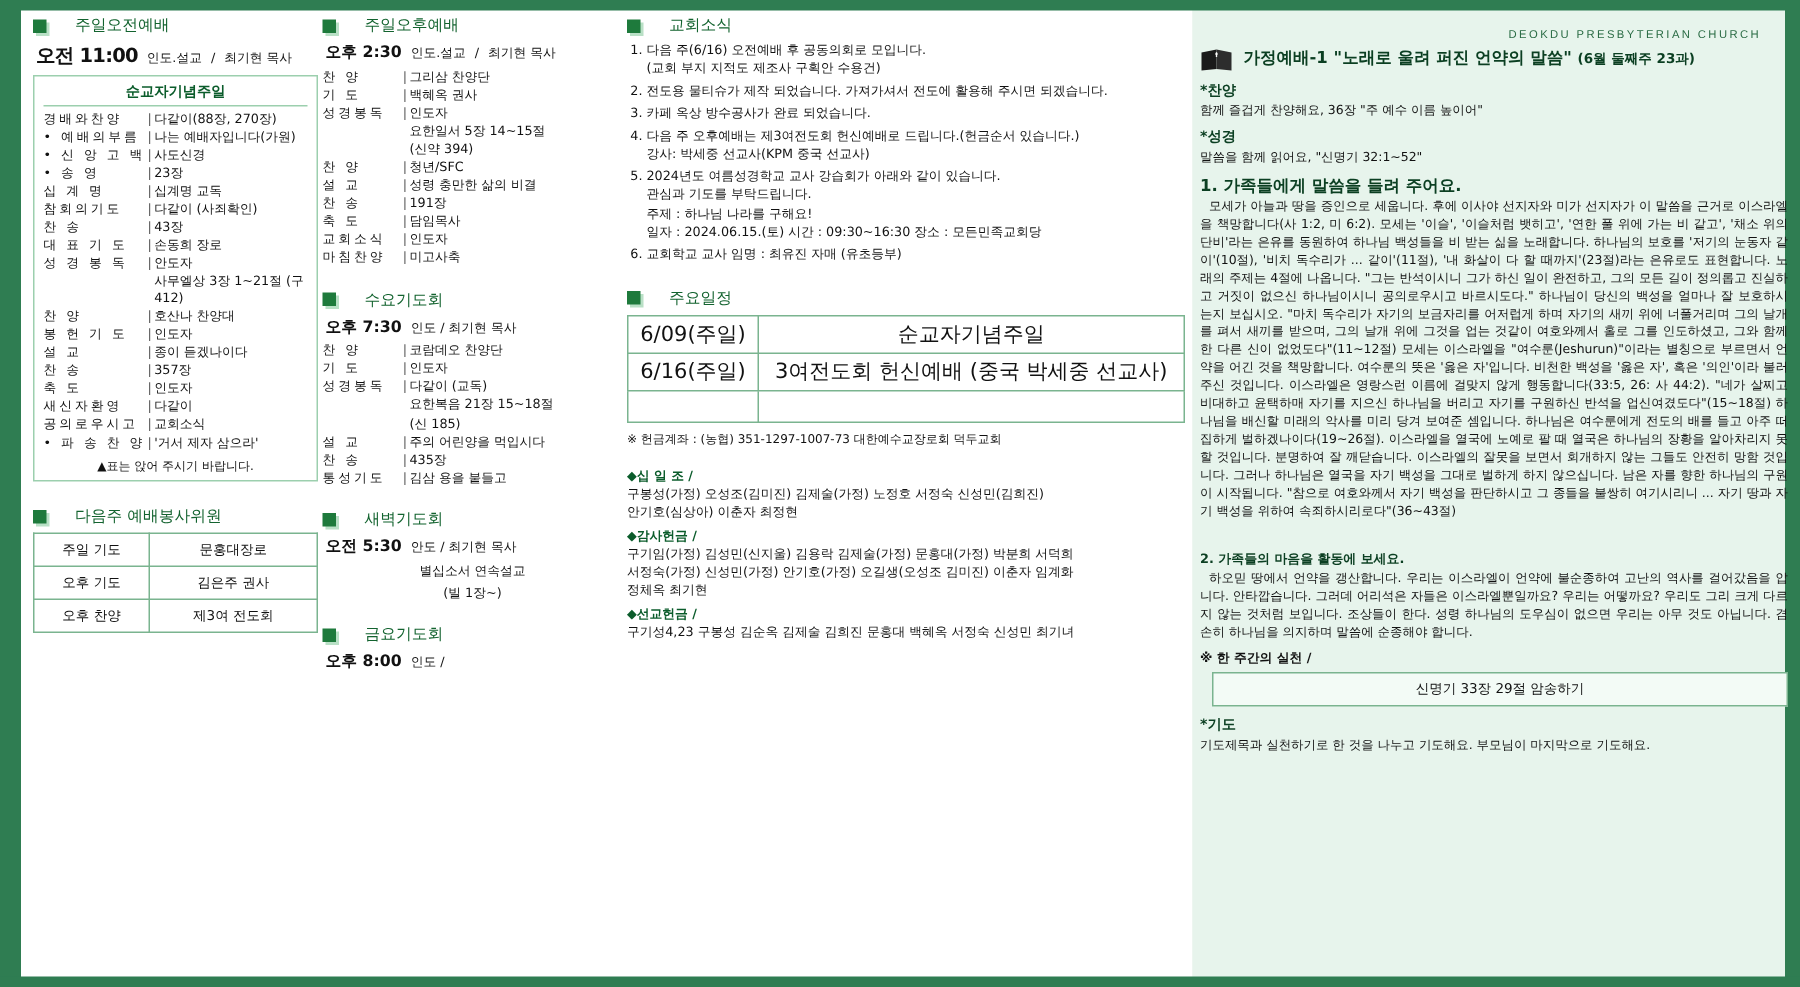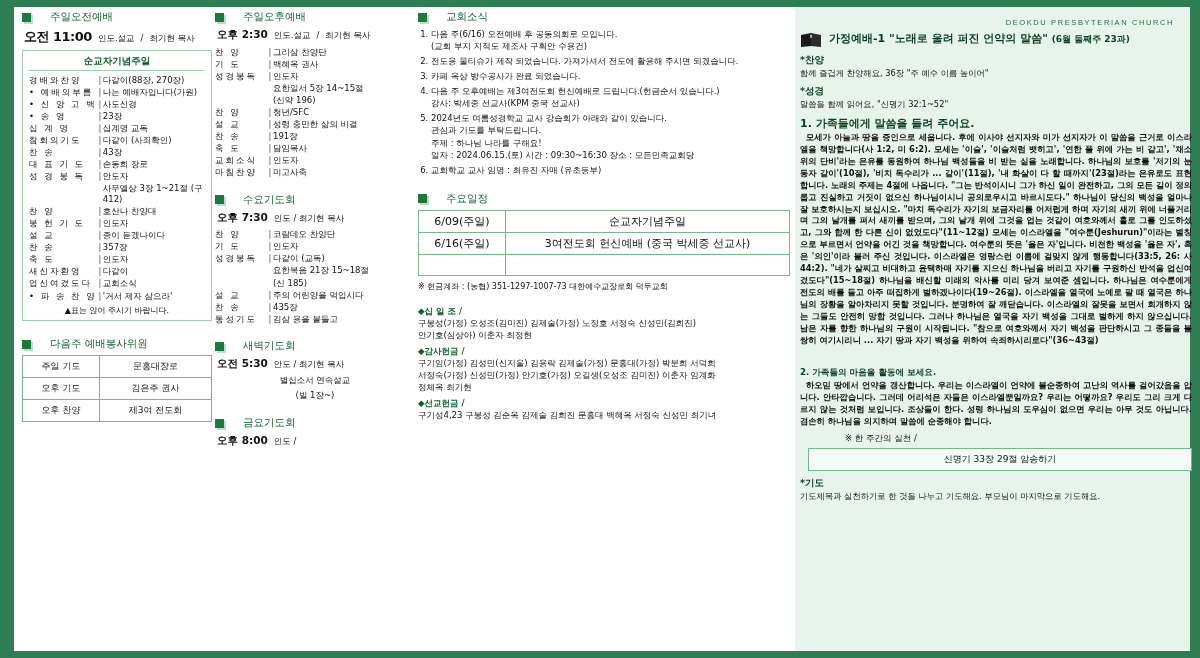--- a/index.html
+++ b/index.html
@@ -55,21 +55,21 @@
   table.order td.l{width:52px;white-space:nowrap;letter-spacing:2px;}
   table.order td.sep{width:6px;text-align:center;color:#555;}
   table.order td.r{letter-spacing:0px;}
   .note{font-size:8px;margin-top:3px;}
   .note.center{text-align:center;}
 
   ol.news{margin:0;padding-left:13px;font-size:8.5px;line-height:1.45;}
   ol.news>li{margin-bottom:2.5px;}
   ol.news .sub{display:block;margin-left:0px;}
 
-  .sched-table{width:100%;border-collapse:collapse;font-size:11px;margin-top:2px;}
+  .sched-table{width:100%;border-collapse:collapse;font-size:14px;margin-top:2px;}
   .sched-table td{border:1px solid #7ab48f;padding:3px 4px;text-align:center;}
   .sched-table td.date{width:78px;}
   .sched-table td.blank{height:14px;}
 
   .offering{font-size:8px;margin-top:5px;}
   .gift .grp{margin-bottom:4px;}
   .gift .grp-title{font-weight:bold;color:#0b5c2b;}
 
   table.duty{width:100%;border-collapse:collapse;font-size:9px;}
   table.duty td{border:1px solid #7ab48f;padding:4px 2px;text-align:center;}
@@ -81,26 +81,26 @@
     position:absolute;right:18px;top:10px;font-size:7.5px;letter-spacing:1.6px;
     color:#2a6b44;font-family:Liberation Sans, sans-serif;
   }
   .fam-head{display:flex;align-items:flex-start;gap:7px;margin:24px 0 6px 0;}
   .bible-icon{width:22px;height:16px;flex:none;position:relative;}
   .fam-title{font-size:11px;font-weight:bold;color:#0b3f22;line-height:1.3;}
   .fam-title .q{font-weight:bold;}
   .r-sect{margin-bottom:5px;}
   .r-h{font-size:9.5px;font-weight:bold;color:#0b3f22;}
   .r-p{font-size:8.3px;line-height:1.44;text-align:justify;margin:1px 0 0 0;}
-  .r-p.indent{text-indent:6px;font-weight:bold;}
+  .r-p.indent{text-indent:6px;}
   .practice-box{
     border:1px solid #7ab48f;background:#f3fbf6;padding:4px 22px;text-align:center;
     font-size:9px;margin:3px 0 6px 8px;
   }
-  .r-hr{font-size:8.5px;font-weight:normal;margin-top:4px;margin-left:45px;}
+  .r-hr{font-size:8.5px;font-weight:bold;margin-top:4px;}
 </style>
 </head>
 <body>
 
 <div class="page">
 
   <div class="leftwrap"></div>
   <div class="rightwrap"></div>
   <div class="edgeT"></div>
   <div class="edgeL"></div>
@@ -198,21 +198,21 @@
                 <td class="l">축         도</td>
                 <td class="sep">|</td>
                 <td class="r">인도자</td>
               </tr>
               <tr>
                 <td class="l">새신자환영</td>
                 <td class="sep">|</td>
                 <td class="r">다같이</td>
               </tr>
               <tr>
-                <td class="l">업신여겼도다</td>
+                <td class="l">공의로우시고</td>
                 <td class="sep">|</td>
                 <td class="r">교회소식</td>
               </tr>
               <tr>
                 <td class="l">• 파 송 찬 양</td>
                 <td class="sep">|</td>
                 <td class="r">'거서 제자 삼으라'</td>
               </tr>
             </tbody>
         </table>
@@ -275,21 +275,21 @@
               <td class="r">인도자</td>
             </tr>
             <tr>
               <td class="l"></td>
               <td class="sep"></td>
               <td class="r">요한일서 5장 14~15절</td>
             </tr>
             <tr>
               <td class="l"></td>
               <td class="sep"></td>
-              <td class="r">(신약 196)</td>
+              <td class="r">(신약 394)</td>
             </tr>
             <tr>
               <td class="l">찬        양</td>
               <td class="sep">|</td>
               <td class="r">청년/SFC</td>
             </tr>
             <tr>
               <td class="l">설        교</td>
               <td class="sep">|</td>
               <td class="r">성령 충만한 삶의 비결</td>

